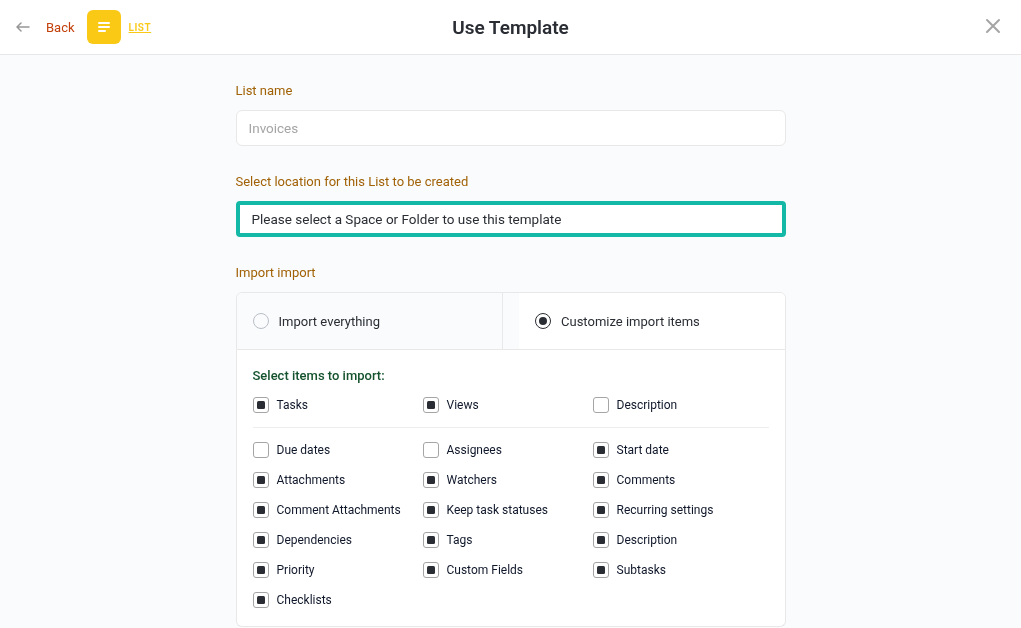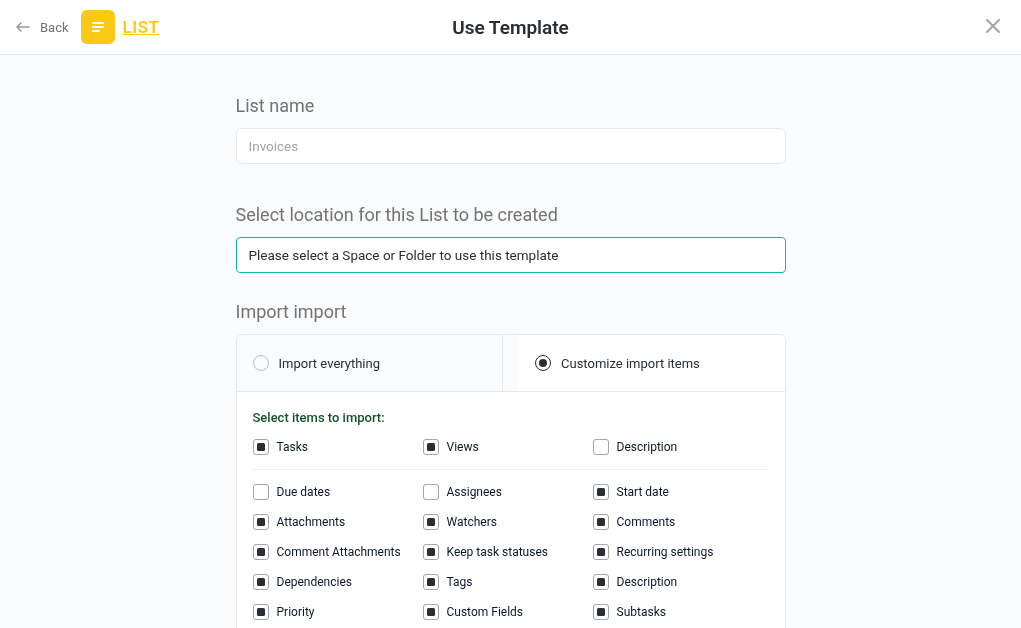--- a/index.html
+++ b/index.html
@@ -18,22 +18,22 @@
       display: flex;
       align-items: center;
       padding: 0 16px;
       border-bottom: 1px solid #e8e8e8;
       background: #fff;
       position: relative;
     }
     .back-button {
       display: flex;
       align-items: center;
-      gap: 10px;
-      color: #737373;
+      gap: 16px;
+      color: #c2410c;
       font-size: 13px;
       cursor: pointer;
       background: none;
       border: none;
     }
     .back-arrow {
       width: 14px;
       height: 14px;
       display: flex;
       align-items: center;
@@ -48,21 +48,21 @@
       width: 34px;
       height: 34px;
       background: #f9c916;
       border-radius: 6px;
       display: flex;
       align-items: center;
       justify-content: center;
     }
     .list-badge-text {
       color: #f9c916;
-      font-size: 17px;
+      font-size: 10px;
       font-weight: 600;
       letter-spacing: 0.5px;
       text-decoration: underline;
     }
     .header-title {
       position: absolute;
       left: 50%;
       transform: translateX(-50%);
       font-size: 19px;
       font-weight: 600;
@@ -95,44 +95,43 @@
     }
     .body-area::-webkit-scrollbar-thumb {
       background: #c4c4c4;
       border-radius: 4px;
     }
     .content {
       width: 550px;
       margin: 0 auto;
     }
     .field-label {
-      font-size: 18px;
-      color: #737373;
+      font-size: 13px;
+      color: #a16207;
       margin-bottom: 12px;
       display: block;
-      margin-top: 12px;
     }
     .text-input {
       width: 100%;
       height: 36px;
       border: 1px solid #e8e8e8;
       border-radius: 6px;
       padding: 0 12px;
       font-size: 13.5px;
       color: #0369a1;
       background: #fff;
       margin-bottom: 28px;
     }
     .text-input::placeholder {
       color: #a5a5a5;
     }
     .location-select {
       width: 100%;
       height: 36px;
-      border: 1px solid #14b8a6;
+      border: 4px solid #14b8a6;
       border-radius: 4px;
       padding: 0 12px;
       font-size: 13.5px;
       color: #2a2e34;
       background: #fff;
       margin-bottom: 28px;
       display: flex;
       align-items: center;
       cursor: pointer;
     }

